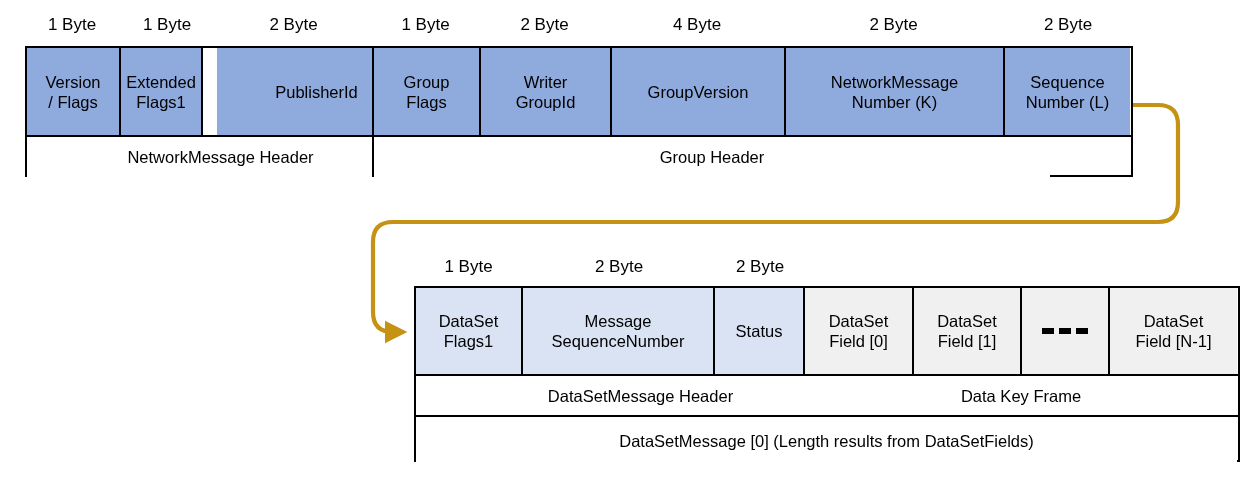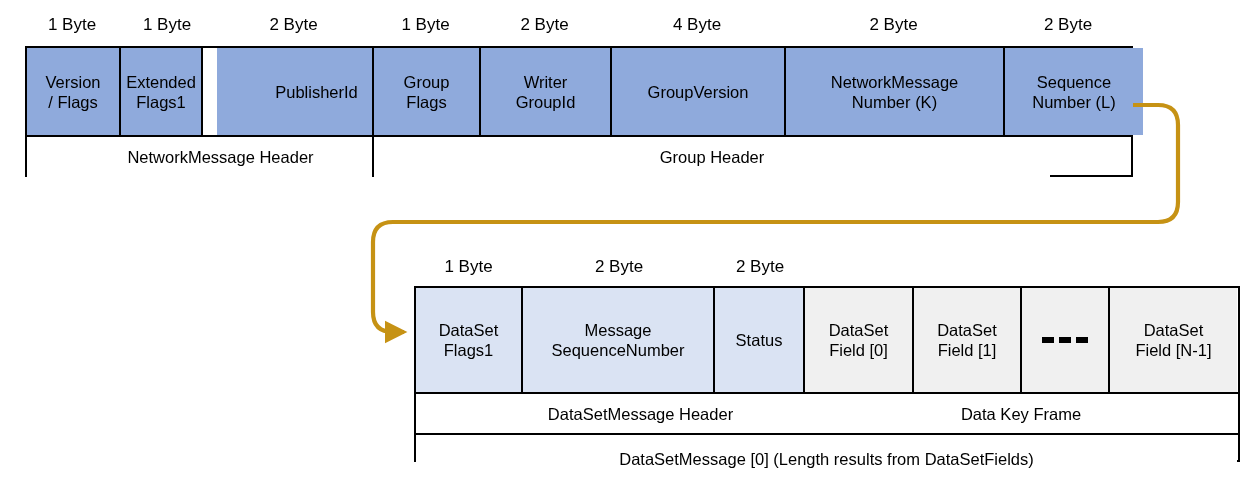--- a/index.html
+++ b/index.html
@@ -88,21 +88,21 @@
     height: 100%;
     background: #ffffff;
     border-right: 2.5px solid #000;
   }
   .tbl-top .label-row .cell.last {
     border-right: none;
   }
 
   
   .tbl-bottom .blue-row {
-    height: 106px;
+    height: 88px;
     border-bottom: 2.5px solid #000;
   }
   .tbl-bottom .blue-row .cell {
     top: 0;
     height: 100%;
     border-right: 2px solid #000;
   }
   .tbl-bottom .blue-row .cell.fill-blue { background: #DAE3F3; }
   .tbl-bottom .blue-row .cell.fill-gray { background: #F0F0F0; }
   .tbl-bottom .blue-row .cell.last { border-right: none; }
@@ -182,21 +182,21 @@
         <span class="cell-text">Writer
 GroupId</span>
       </div>
       <div class="cell" style="left:585px; width:174px;">
         <span class="cell-text">GroupVersion</span>
       </div>
       <div class="cell" style="left:759px; width:219px;">
         <span class="cell-text">NetworkMessage
 Number (K)</span>
       </div>
-      <div class="cell last" style="left:978px; width:138px;">
+      <div class="cell last" style="left:978px; width:125px;">
         <span class="cell-text">Sequence
 Number (L)</span>
       </div>
     </div>
 
     <div class="row label-row">
       <div class="cell" style="left:0px;   width:347px;padding-left:44px;">
         <span class="cell-text">NetworkMessage Header</span>
       </div>
       <div class="cell last" style="left:347px; width:676px;">

